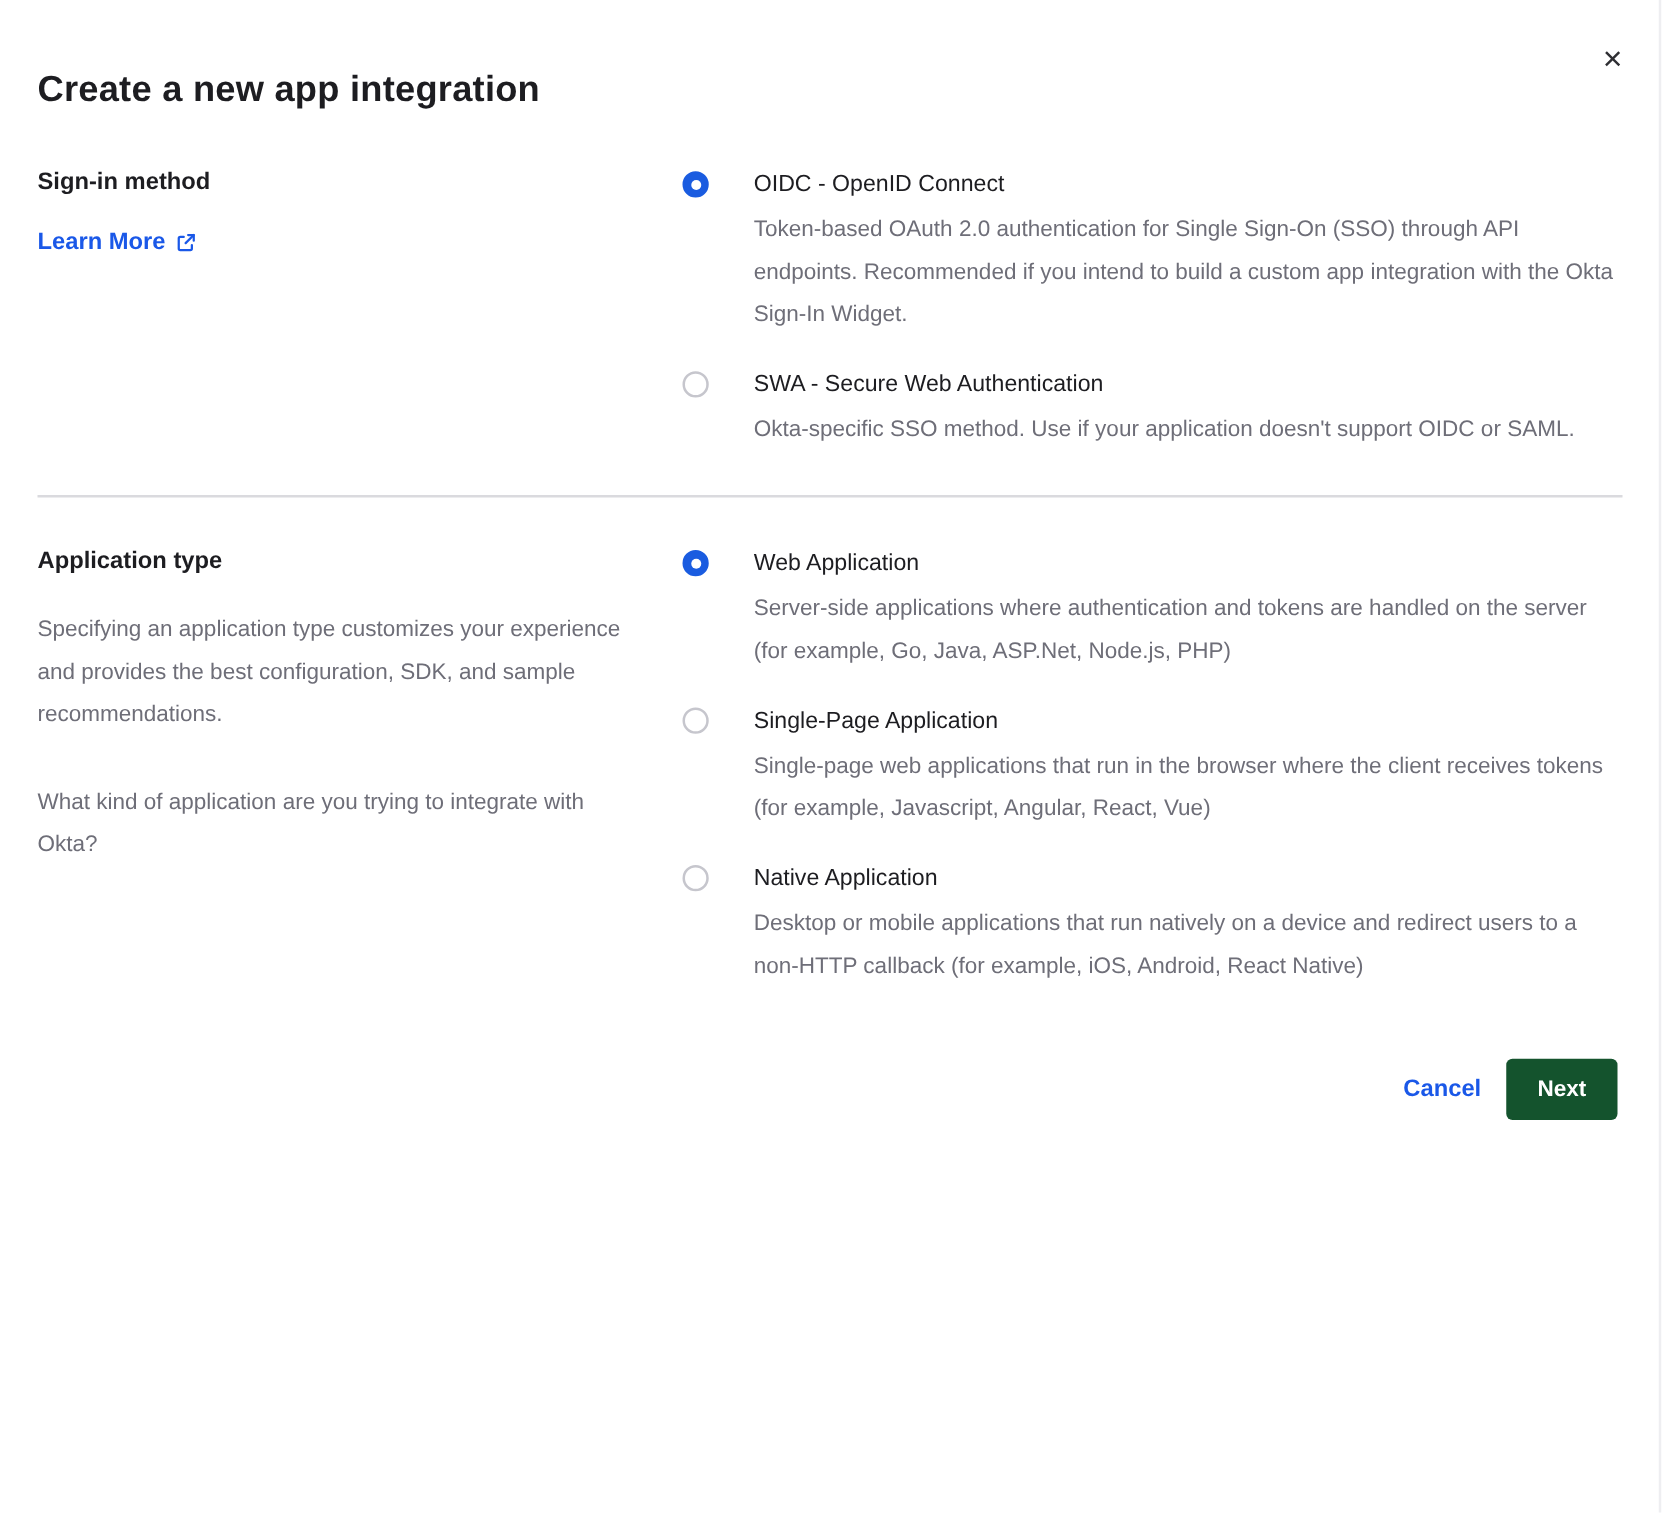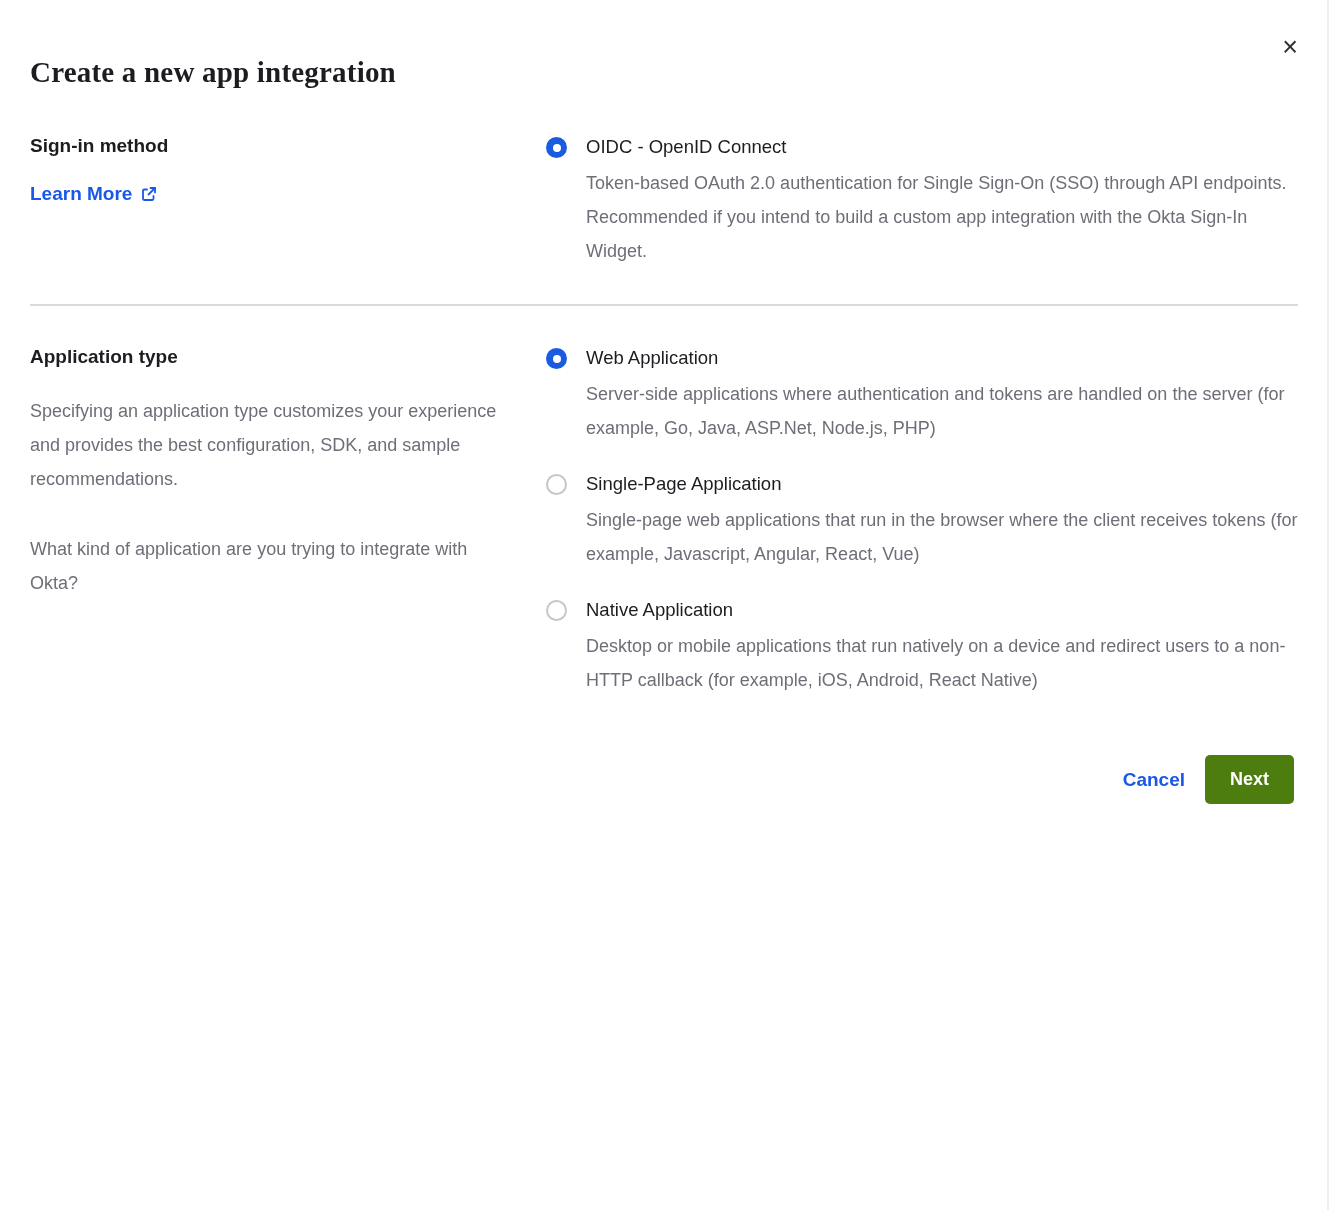--- a/index.html
+++ b/index.html
@@ -30,21 +30,20 @@
     color: #2f2f33;
     cursor: pointer;
     font-family: inherit;
   }
   h1.dialog-title {
     margin-top: 26px;
     font-size: 29px;
     font-weight: 700;
     letter-spacing: 0.2px;
     color: #1d1d21;
-    font-family: Liberation Serif, serif;
   }
   .section {
     display: grid;
     grid-template-columns: 508px 1fr;
     column-gap: 8px;
     align-items: start;
   }
   .section-1 { margin-top: 46px; }
   .section-label {
     font-size: 19px;
@@ -65,21 +64,21 @@
   .learn-more svg { width: 16px; height: 16px; }
   .left-col p {
     font-size: 18px;
     line-height: 34px;
     color: #6e6e78;
     max-width: 490px;
   }
   .left-col p + p { margin-top: 36px; }
   .option {
     display: flex;
-    gap: 19px;
+    gap: 36px;
     margin-bottom: 27px;
     cursor: pointer;
   }
   .option:last-child { margin-bottom: 0; }
   .radio {
     flex: 0 0 auto;
     width: 21px; height: 21px;
     margin-top: 2px;
     border-radius: 50%;
     border: 2px solid #c6c6cd;
@@ -126,21 +125,21 @@
     padding-right: 4px;
   }
   .cancel-link {
     color: #1a58e8;
     font-size: 19px;
     font-weight: 600;
     text-decoration: none;
     cursor: pointer;
   }
   .next-btn {
-    background: #4d7c0f;
+    background: #14532d;
     color: #ffffff;
     border: none;
     border-radius: 5px;
     font-family: inherit;
     font-size: 18px;
     font-weight: 700;
     padding: 14px 25px;
     cursor: pointer;
   }
 </style>
@@ -170,20 +169,27 @@
     <div class="right-col radio-group">
   <div class="option">
     <span class="radio selected"></span>
     <div class="option-text">
       <div class="option-label">OIDC - OpenID Connect</div>
       <div class="option-desc">Token-based OAuth 2.0 authentication for Single Sign-On (SSO) through API endpoints. Recommended if you intend to build a custom app integration with the Okta Sign-In Widget.</div>
     </div>
   </div>
 
 
+  <div class="option">
+    <span class="radio"></span>
+    <div class="option-text">
+      <div class="option-label">SWA - Secure Web Authentication</div>
+      <div class="option-desc">Okta-specific SSO method. Use if your application doesn't support OIDC or SAML.</div>
+    </div>
+  </div>
 
 </div>
   </div>
 
   <hr class="section-divider">
 
   <div class="section">
     <div class="left-col">
       <div class="section-label">Application type</div>
       <p>Specifying an application type customizes your experience and provides the best configuration, SDK, and sample recommendations.</p>

